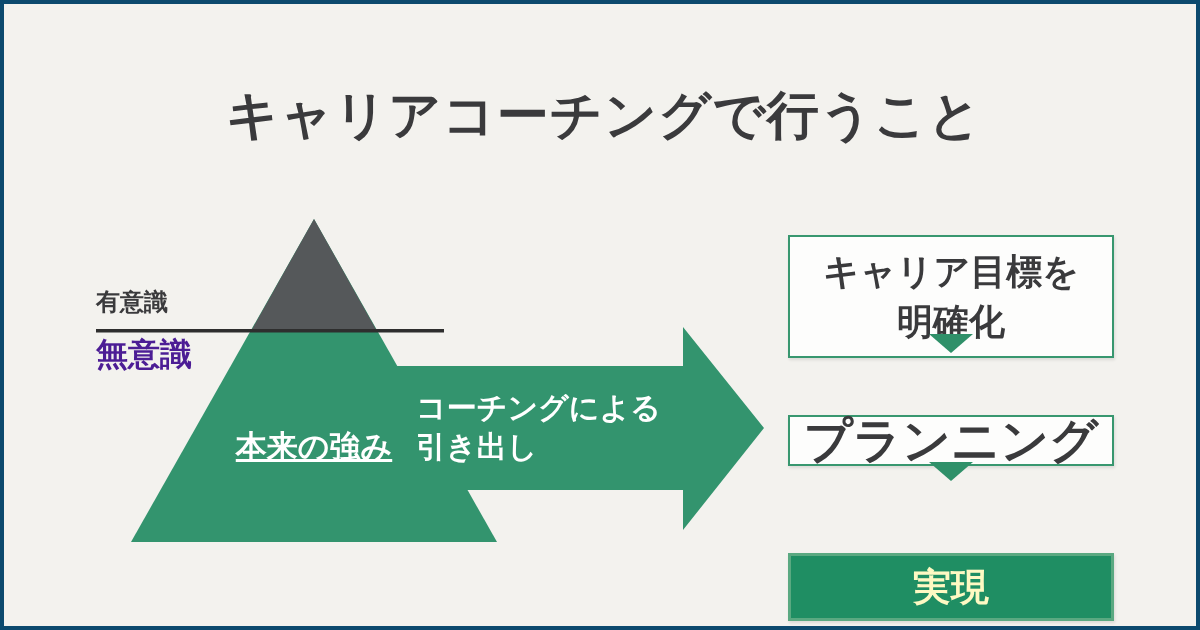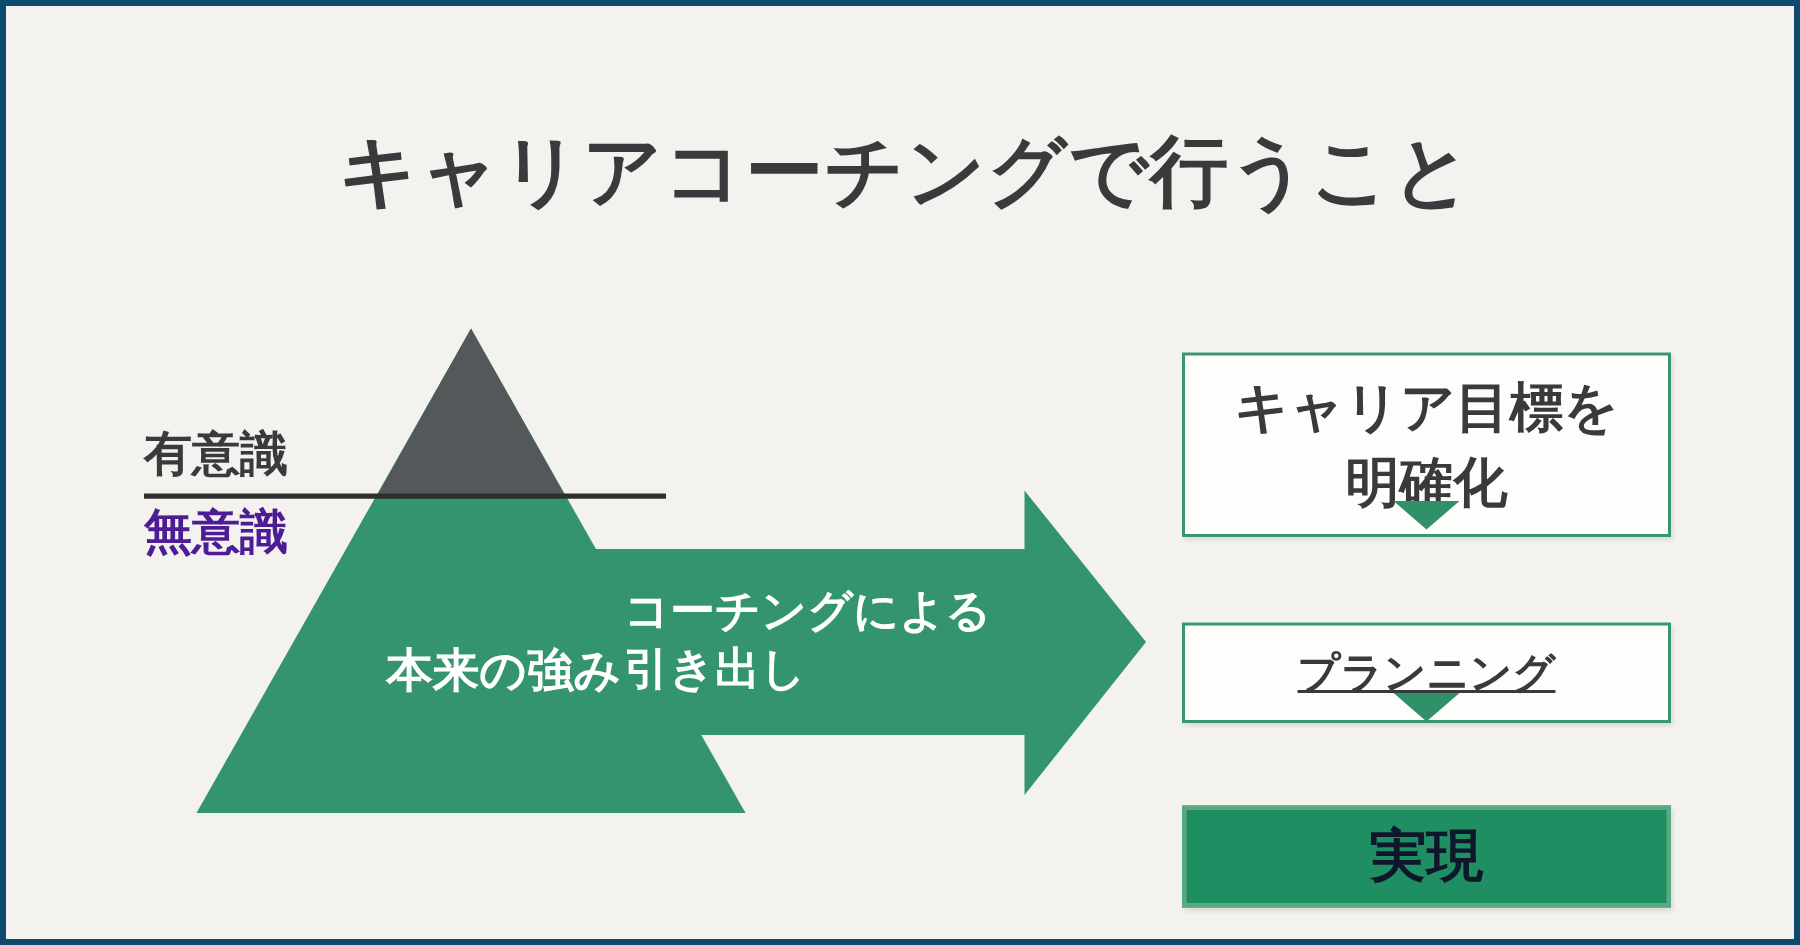--- a/index.html
+++ b/index.html
@@ -14,43 +14,43 @@
   }
   .shapes{position:absolute;left:0;top:0;width:1200px;height:630px;}
   .page-title{
     position:absolute;left:0;top:82px;width:1200px;
     text-align:center;
     font-size:52px;line-height:58px;font-weight:800;
     color:#3a3a3c;letter-spacing:1px;
     margin:0;
   }
   .label{position:absolute;font-weight:800;}
-  .conscious-label{left:92px;top:281px;font-size:32px;line-height:34px;color:#3a3a3c;}
+  .conscious-label{left:92px;top:281px;font-size:24px;line-height:34px;color:#3a3a3c;}
   .unconscious-label{left:92px;top:333px;font-size:32px;line-height:34px;color:#4c1d95;}
-  .strength-label{left:210px;top:426px;width:200px;text-align:right;font-size:31px;line-height:33px;color:#ffffff;}
+  .strength-label{left:210px;top:426px;width:200px;text-align:center;font-size:31px;line-height:33px;color:#ffffff;text-decoration:underline;}
   .arrow-label{
     left:412px;top:384px;width:300px;
     text-align:left;font-size:30px;line-height:39px;color:#ffffff;
     white-space:pre-line;
   }
   .flow-step{
     position:absolute;left:784px;width:326px;
     box-sizing:border-box;
     display:flex;align-items:center;justify-content:center;
     text-align:center;font-weight:800;color:#3a3a3c;
     white-space:pre-line;
     background:#fdfdfc;border:2px solid #38976f;
     box-shadow:1px 2px 3px rgba(0,0,0,0.10);
     margin-top:41px;
   }
   .flow-step-goal{top:190px;height:123px;font-size:36px;line-height:50px;}
-  .flow-step-planning{top:370px;height:67px;font-size:28px;line-height:40px;text-decoration:underline;}
+  .flow-step-planning{top:370px;height:51px;font-size:48px;line-height:40px;}
   .flow-step-realization{
-    top:492px;height:68px;font-size:38px;line-height:40px;
-    background:#1f8e63;border:3px solid #5aa981;color:#0f172a;
+    top:508px;height:68px;font-size:38px;line-height:40px;
+    background:#1f8e63;border:3px solid #5aa981;color:#fef9c3;
   }
   .flow-arrow{
     position:absolute;left:784px;width:326px;
     display:flex;justify-content:center;
   }
   .flow-arrow-1{top:330px;}
   .flow-arrow-2{top:458px;}
   .down-triangle{
     width:0;height:0;
     border-left:22px solid transparent;

